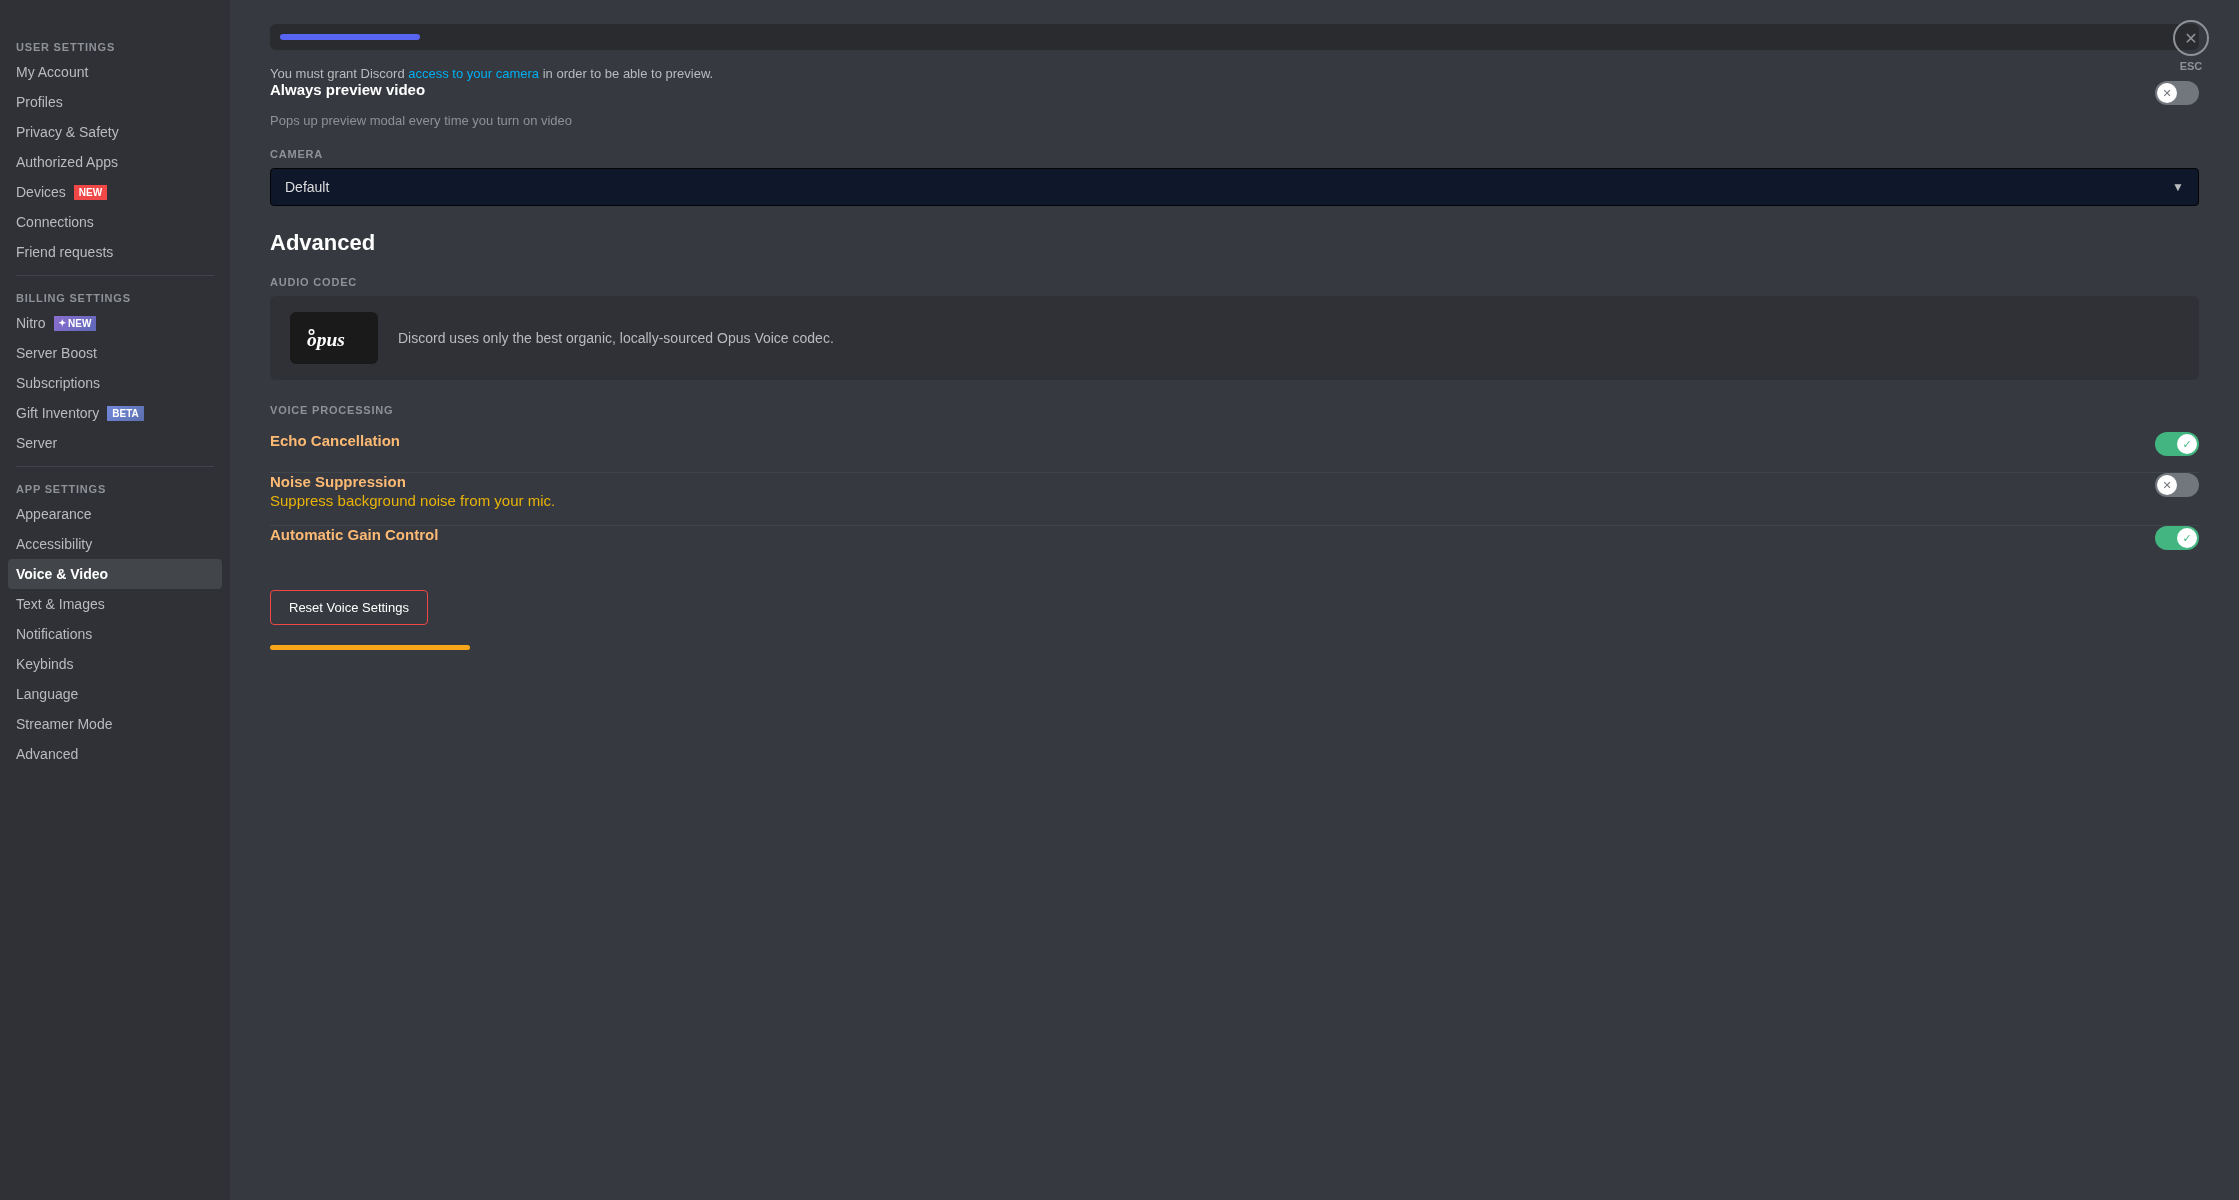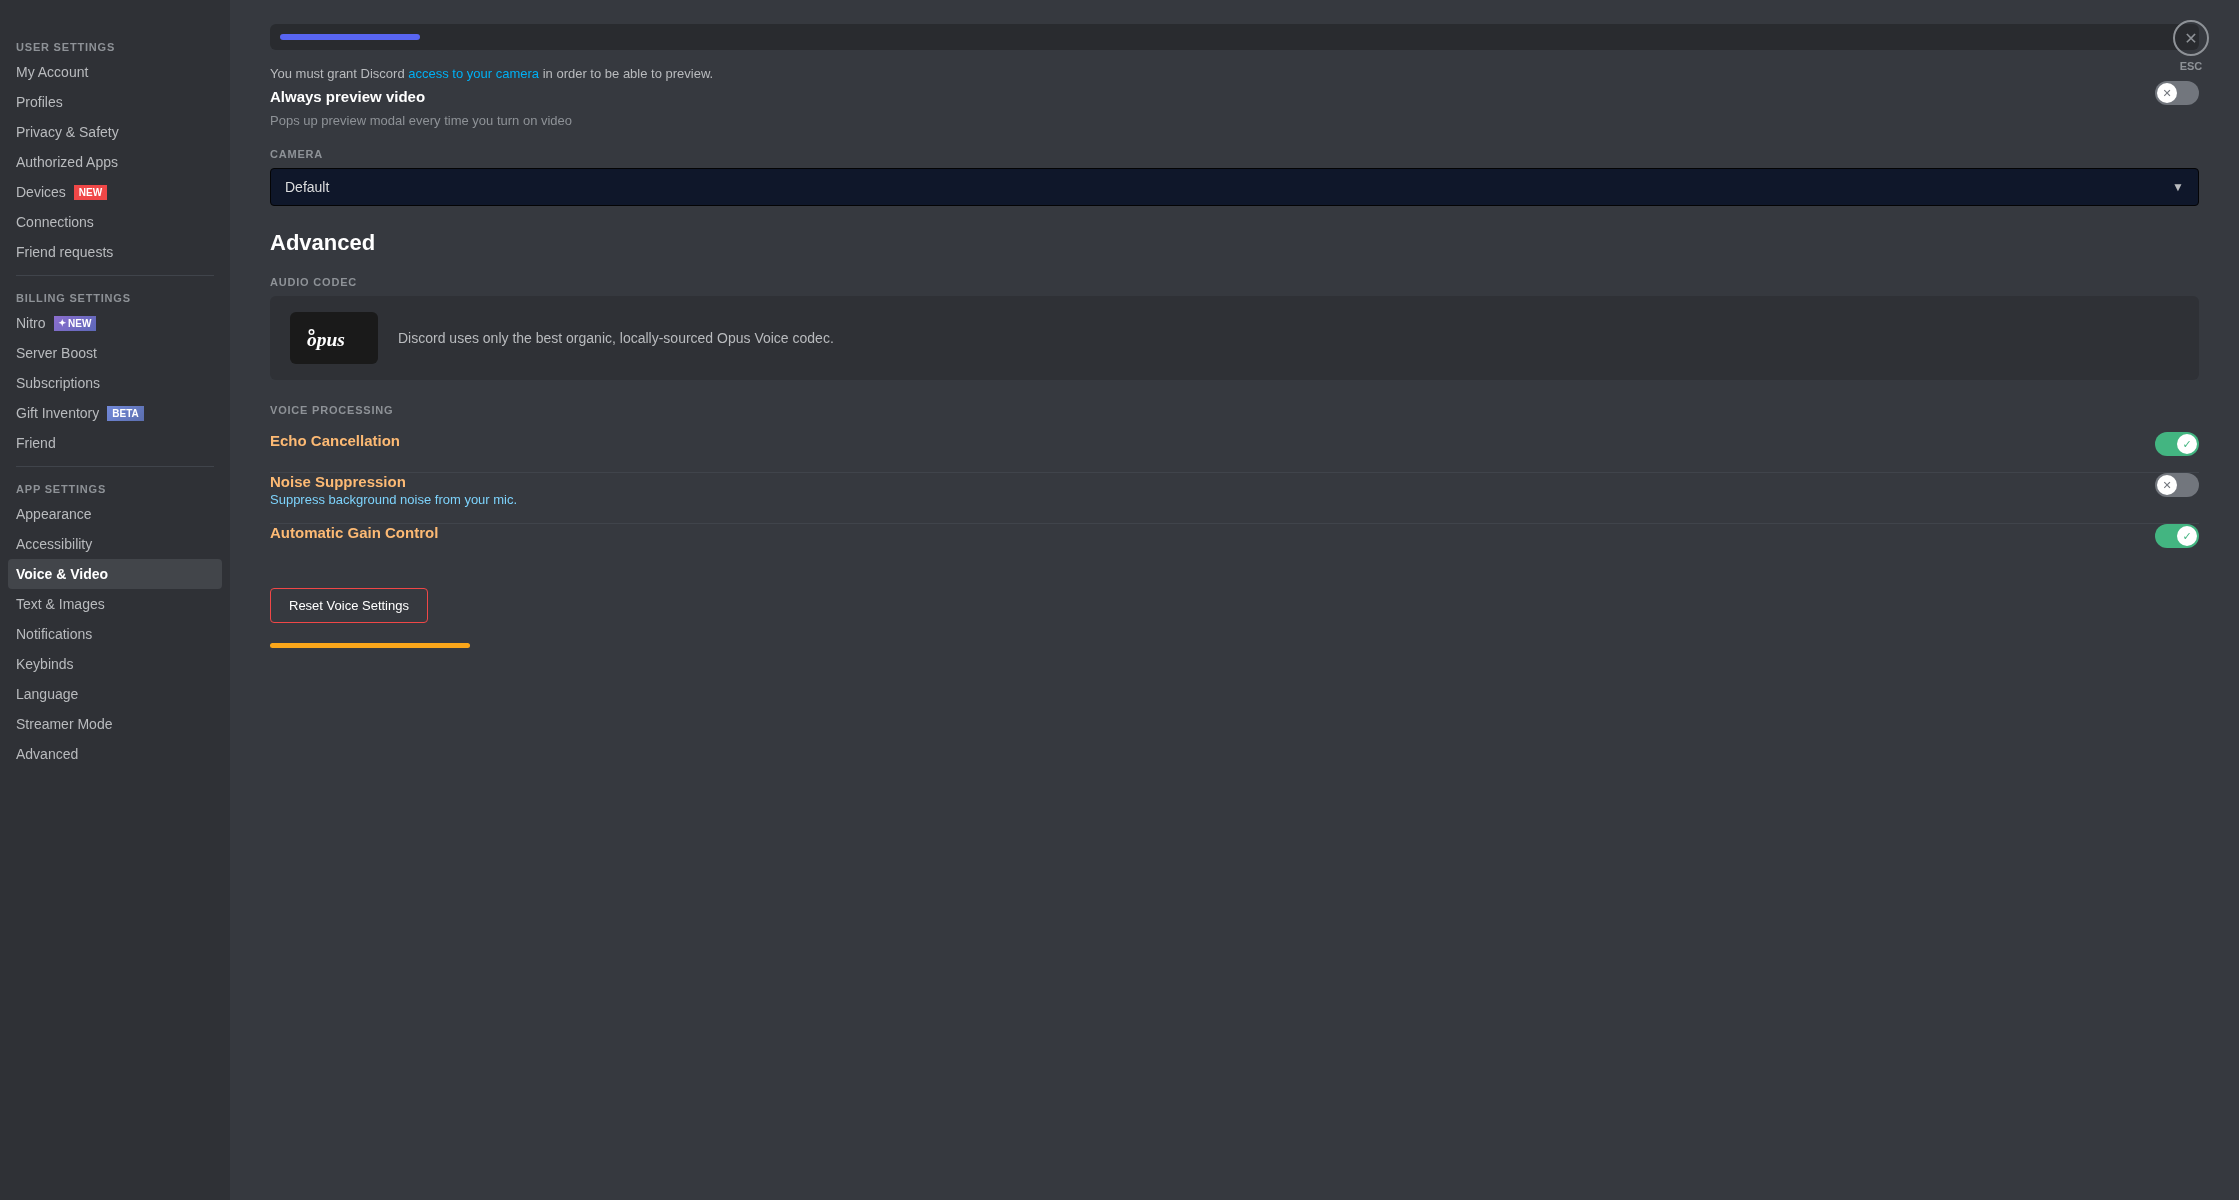--- a/index.html
+++ b/index.html
@@ -141,21 +141,21 @@
     }
     .camera-grant-link {
       color: #00b0f4;
       text-decoration: none;
       cursor: pointer;
     }
 
     
     .setting-row {
       display: flex;
-      align-items: flex-end;
+      align-items: flex-start;
       justify-content: space-between;
       margin-bottom: 8px;
     }
     .setting-label {
       font-weight: 600;
       font-size: 15px;
       color: #fff;
     }
     .setting-sublabel {
       font-size: 13px;
@@ -292,22 +292,22 @@
     .setting-item-row:last-child { border-bottom: none; }
 
     .setting-item-text {}
     .setting-item-name {
       font-size: 15px;
       font-weight: 600;
       color: #fdba74;
       margin-bottom: 2px;
     }
     .setting-item-desc {
-      font-size: 13px;
-      color: #7dd3fc;
+      font-size: 15px;
+      color: #eab308;
     }
 
     
     .reset-button {
       margin-top: 24px;
       padding: 9px 18px;
       background: transparent;
       border: 1px solid #f04747;
       border-radius: 4px;
       color: #fff;
@@ -363,21 +363,21 @@
       <span>Server Boost</span>
     </div>
     <div class="sidebar-item">
       <span>Subscriptions</span>
     </div>
     <div class="sidebar-item">
       <span>Gift Inventory</span>
       <span class="badge badge-beta">BETA</span>
     </div>
     <div class="sidebar-item">
-      <span>Friend</span>
+      <span>Server</span>
     </div>
     <div class="sidebar-divider"></div>
     <div class="sidebar-section-label">APP SETTINGS</div>
     <div class="sidebar-item">
       <span>Appearance</span>
     </div>
     <div class="sidebar-item">
       <span>Accessibility</span>
     </div>
     <div class="sidebar-item active">

